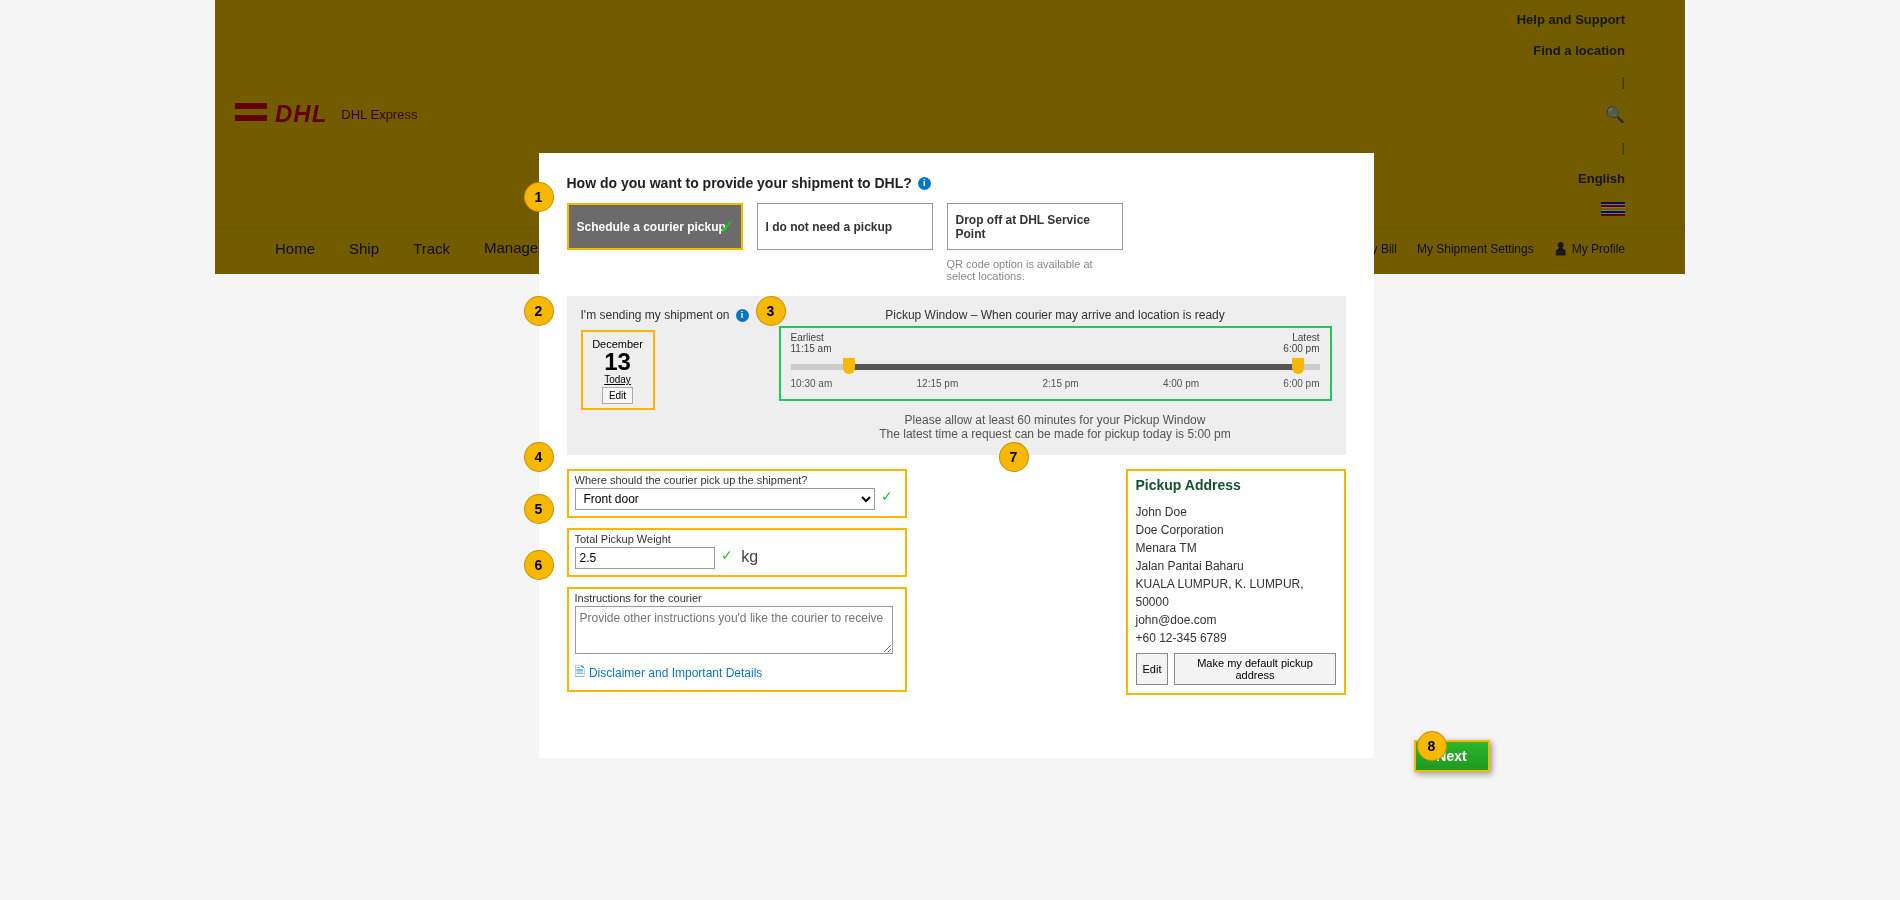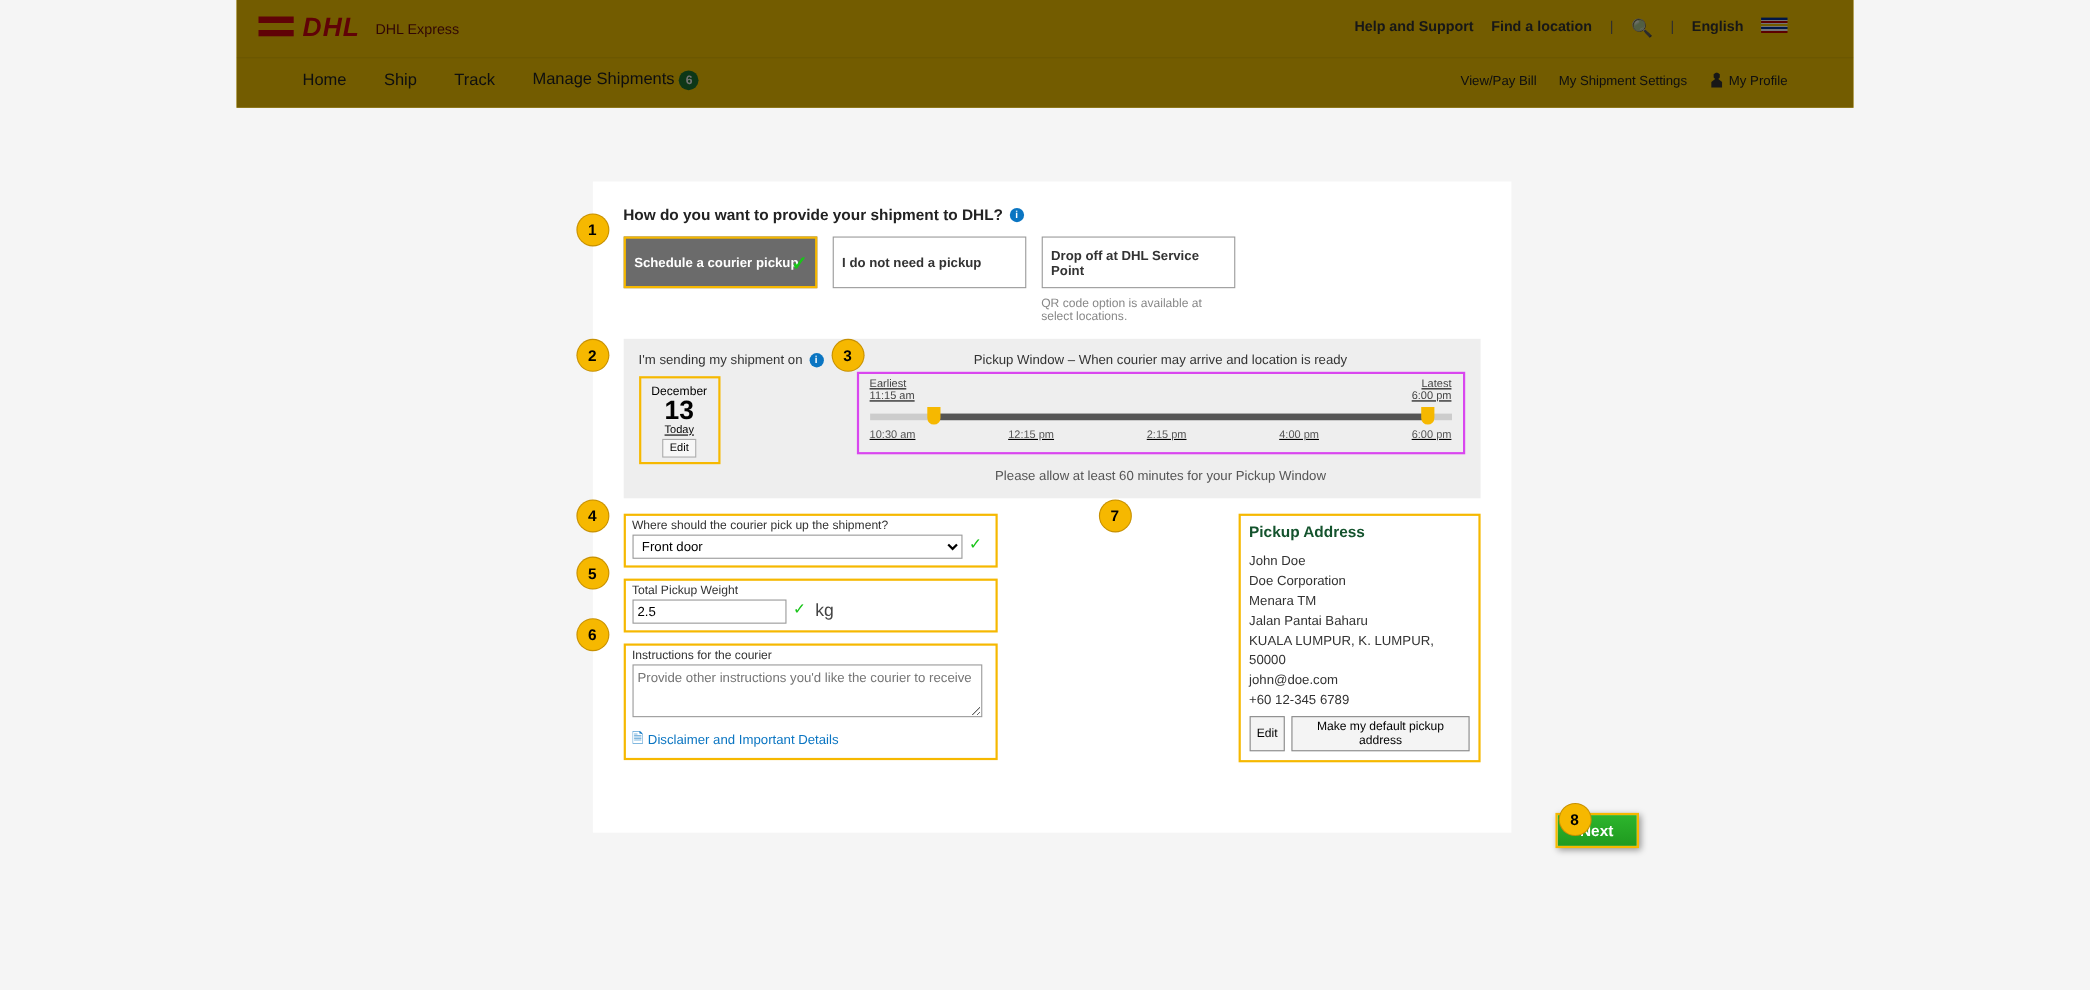--- a/index.html
+++ b/index.html
@@ -5,21 +5,21 @@
   * { box-sizing: border-box; font-family: Arial, Helvetica, sans-serif; }
   body { margin:0; background:#f5f5f5; }
   .page { width:1900px; min-height:900px; margin:0 auto; background:#f5f5f5; }
 
   
   .header-wrap { position:relative; margin:0 215px; background:#fecc00; }
   .topbar { display:flex; align-items:center; justify-content:space-between; padding:12px 60px; font-size:13px; color:#6b0f0f;}
   .logo-area { display:flex; align-items:center; gap:14px;}
   .dhl-logo { font-style:italic; font-weight:900; color:#d40511; font-size:24px; letter-spacing:1px; position:relative;}
   .dhl-logo::before { content:""; position:absolute; left:-40px; top:3px; width:32px; height:18px; background:linear-gradient(#d40511 0 33%, transparent 33% 66%, #d40511 66% 100%);}
-  .top-right { display:flex; align-items:flex-start; gap:16px; color:#333; font-weight:600;}
+  .top-right { display:flex; align-items:flex-end; gap:16px; color:#333; font-weight:600;flex-direction:column;}
   .top-right .divider { color:#666; font-weight:400;}
   .flag { width:24px; height:14px; background:linear-gradient(to bottom, #0032A0 0 14%, #fff 14% 21%, #cc0000 21% 35%, #fff 35% 42%, #ffcc00 42% 56%, #fff 56% 63%, #0032A0 63% 77%, #fff 77% 84%, #cc0000 84% 100%);}
   .navbar { display:flex; align-items:center; justify-content:space-between; padding:10px 60px 16px; font-size:15px; color:#222; border-top:1px solid rgba(0,0,0,.08);}
   .nav-left { display:flex; gap:34px; align-items:center;}
   .nav-right { display:flex; gap:20px; align-items:center; font-size:12px;}
   .badge { background:#1e7a33; color:#fff; width:18px; height:18px; display:inline-flex; align-items:center; justify-content:center; border-radius:50%; font-size:11px; font-weight:700;}
   .profile-icon { width:14px; height:14px; background:#333; clip-path: polygon(50% 0,70% 15%,70% 35%,60% 45%,85% 65%,85% 100%,15% 100%,15% 65%,40% 45%,30% 35%,30% 15%);}
 
   
   .overlay { position:absolute; top:0; left:0; right:0; bottom:0; background:rgba(0,0,0,.55); }
@@ -40,21 +40,21 @@
   .pg-row { display:flex; align-items:flex-start; gap:30px;}
   .date-col { }
   .date-label { font-size:12px; color:#333; display:flex; align-items:center; gap:6px;}
   .date-box { border:2px solid #f6b800; width:74px; padding:6px 4px 4px; margin-top:8px; text-align:center;}
   .date-box .month { font-size:11px;}
   .date-box .day { font-size:24px; font-weight:700; line-height:1;}
   .date-box .today { font-size:10px;text-decoration:underline;}
   .edit-btn { border:1px solid #aaa; background:#f7f7f7; font-size:10px; padding:2px 6px; margin-top:2px; cursor:pointer;}
   .window-col { flex:1;}
   .window-title { font-size:12px; color:#333; text-align:center; margin-bottom:4px;}
-  .window-box { border:2px solid #d946ef; padding:4px 10px 10px;text-decoration:underline;}
+  .window-box { border:2px solid #22c55e; padding:4px 10px 10px;}
   .window-toprow { display:flex; justify-content:space-between; font-size:10px; color:#444;}
   .slider-track { position:relative; height:12px; margin-top:6px;}
   .track-bg { position:absolute; left:0; right:0; top:4px; height:6px; background:#ccc;}
   .track-fill { position:absolute; left:11%; right:4%; top:4px; height:6px; background:#555;}
   .handle { position:absolute; top:-2px; width:12px; height:16px; background:#f6b800; border-radius:0 0 6px 6px;}
   .handle.l { left:10%;}
   .handle.r { right:3%;}
   .ticks { display:flex; justify-content:space-between; font-size:10px; color:#555; margin-top:6px;}
   .window-allow { text-align:center; font-size:12px; color:#555; margin-top:12px;}
 
@@ -121,21 +121,21 @@
           <span>My Shipment Settings</span>
           <span style="display:flex;align-items:center;gap:4px">
             <span class="profile-icon"></span>
             <span>My Profile</span>
           </span>
         </div>
       </div>
       <div class="overlay"></div>
     </div>
 
-    <div style="position:absolute; top:0; left:12px; right:0;margin-top:12px;">
+    <div style="position:absolute; top:0; left:12px; right:0;">
     <div style="position:relative; margin:153px auto 0; width:835px;">
       <div class="modal">
 
         <div class="sect-title">
           <span>How do you want to provide your shipment to DHL?</span>
           <span class="info-icon">i</span>
         </div>
 
         <div class="option-row">
           <div class="option-card selected" style="border:2px solid #f6b800;">
@@ -187,20 +187,21 @@
                 <div class="ticks">
                   <span>10:30 am</span>
                   <span>12:15 pm</span>
                   <span>2:15 pm</span>
                   <span>4:00 pm</span>
                   <span>6:00 pm</span>
                 </div>
               </div>
               <div class="window-allow">
                 <div>Please allow at least 60 minutes for your Pickup Window</div>
+                <div>The latest time a request can be made for pickup today is 5:00 pm</div>
               </div>
             </div>
           </div>
         </div>
 
         <div class="left-col">
           <div class="field-box">
             <div class="field-label">Where should the courier pick up the shipment?</div>
             <select class="select-mock">
               <option>Front door</option>

